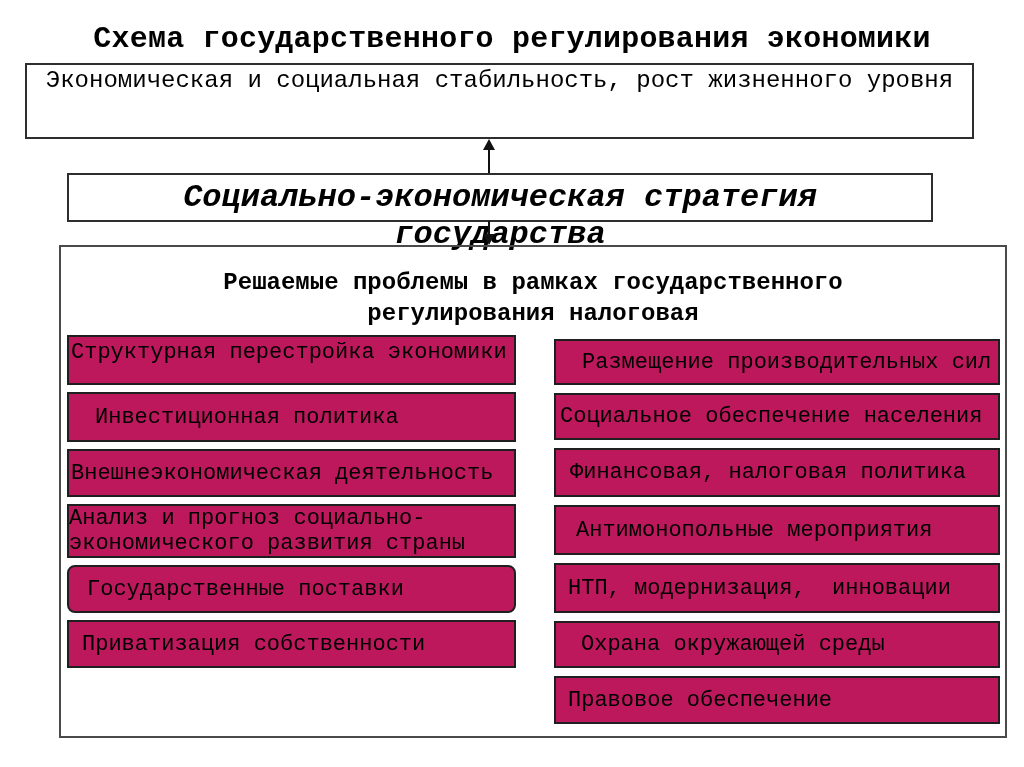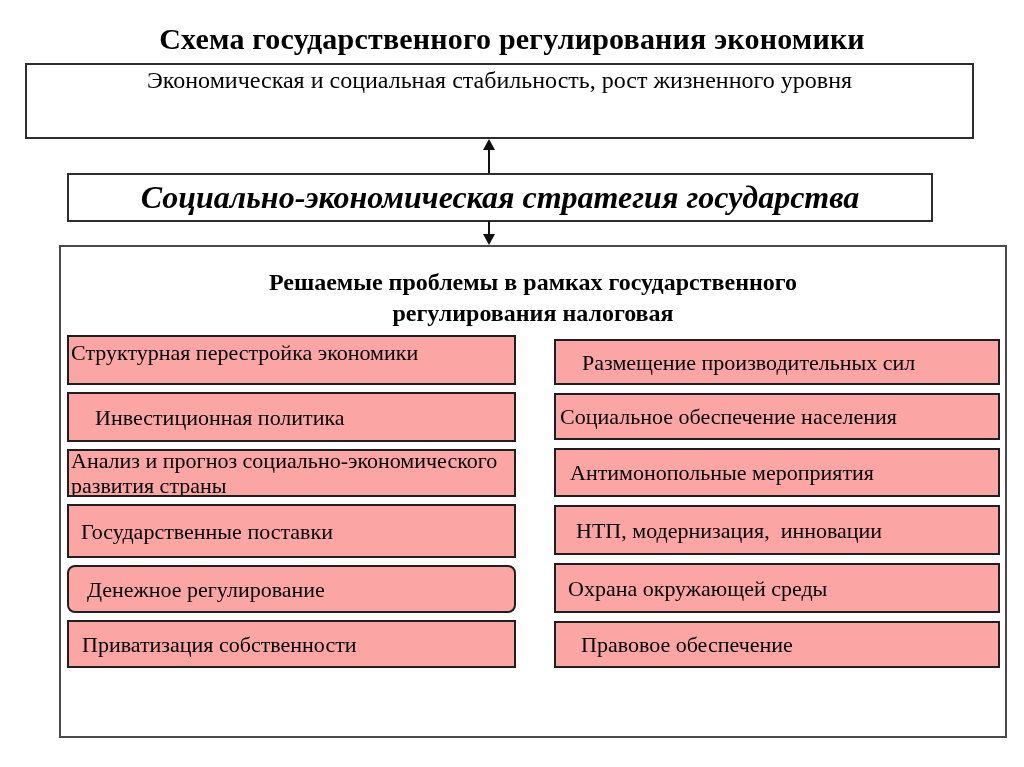--- a/index.html
+++ b/index.html
@@ -5,21 +5,21 @@
   html, body {
     margin: 0;
     padding: 0;
     background: #ffffff;
   }
   #slide {
     position: relative;
     width: 1024px;
     height: 767px;
     background: #ffffff;
-    font-family: Liberation Serif, serif;
+    font-family: Liberation Mono, monospace;
     color: #000000;
     overflow: hidden;
   }
 
   #page-title {
     position: absolute;
     left: 0; right: 0; top: 22px;
     text-align: center;
     font-size: 30px;
     font-weight: bold;
@@ -101,21 +101,21 @@
 
   .item {
     box-sizing: border-box;
     border: 2px solid #1f1f1f;
     display: flex;
     align-items: center;
     font-size: 22px;
     line-height: 25px;
     white-space: pre-wrap;
     overflow: hidden;
-    background: #fca5a5;
+    background: #be185d;
   }
 
   
   #left-column .item:nth-child(1) { height: 50px; align-items: flex-start; padding-top: 3px; }
   #left-column .item:nth-child(2) { height: 50px; }
   #left-column .item:nth-child(3) { height: 48px; }
   #left-column .item:nth-child(4) { height: 54px; }
   #left-column .item:nth-child(5) { height: 48px; }
   #left-column .item:nth-child(6) { height: 48px; }
   #left-column .item:nth-child(7) { height: 48px; }
@@ -125,21 +125,21 @@
   #right-column .item:nth-child(3) { height: 49px; }
   #right-column .item:nth-child(4) { height: 50px; }
   #right-column .item:nth-child(5) { height: 50px; }
   #right-column .item:nth-child(6) { height: 47px; }
   #right-column .item:nth-child(7) { height: 48px; }
 
   
   #left-column .item:nth-child(1) { padding-left: 2px; }
   #left-column .item:nth-child(2) { padding-left: 26px; }
   #left-column .item:nth-child(3) { padding-left: 2px; }
-  #left-column .item:nth-child(4) { padding-left: 12px; }
+  #left-column .item:nth-child(4) { }
   #left-column .item:nth-child(5) { padding-left: 18px; border-radius: 8px; }
   #left-column .item:nth-child(6) { padding-left: 13px; }
   #left-column .item:nth-child(7) { padding-left: 30px; }
 
   #right-column .item:nth-child(1) { padding-left: 26px; }
   #right-column .item:nth-child(2) { padding-left: 4px; }
   #right-column .item:nth-child(3) { padding-left: 14px; }
   #right-column .item:nth-child(4) { padding-left: 20px; }
   #right-column .item:nth-child(5) { padding-left: 12px; }
   #right-column .item:nth-child(6) { padding-left: 25px; }
@@ -173,29 +173,30 @@
   <div id="problems-box">
 
     <div id="problems-heading">
       <span>Решаемые проблемы в рамках государственного</span>
       <span>регулирования налоговая</span>
     </div>
 
     <div id="left-column" class="col">
       <div class="item">Структурная перестройка экономики</div>
       <div class="item">Инвестиционная политика</div>
+      <div class="item">Внешнеэкономическая деятельность</div>
       <div class="item">Анализ и прогноз социально-экономического развития страны</div>
       <div class="item">Государственные поставки</div>
-      <div class="item">Денежное регулирование</div>
       <div class="item">Приватизация собственности</div>
     </div>
 
     <div id="right-column" class="col">
       <div class="item">Размещение производительных сил</div>
       <div class="item">Социальное обеспечение населения</div>
+      <div class="item">Финансовая, налоговая политика</div>
       <div class="item">Антимонопольные мероприятия</div>
       <div class="item">НТП, модернизация,  инновации</div>
       <div class="item">Охрана окружающей среды</div>
       <div class="item">Правовое обеспечение</div>
     </div>
 
   </div>
 
 </div>
 

